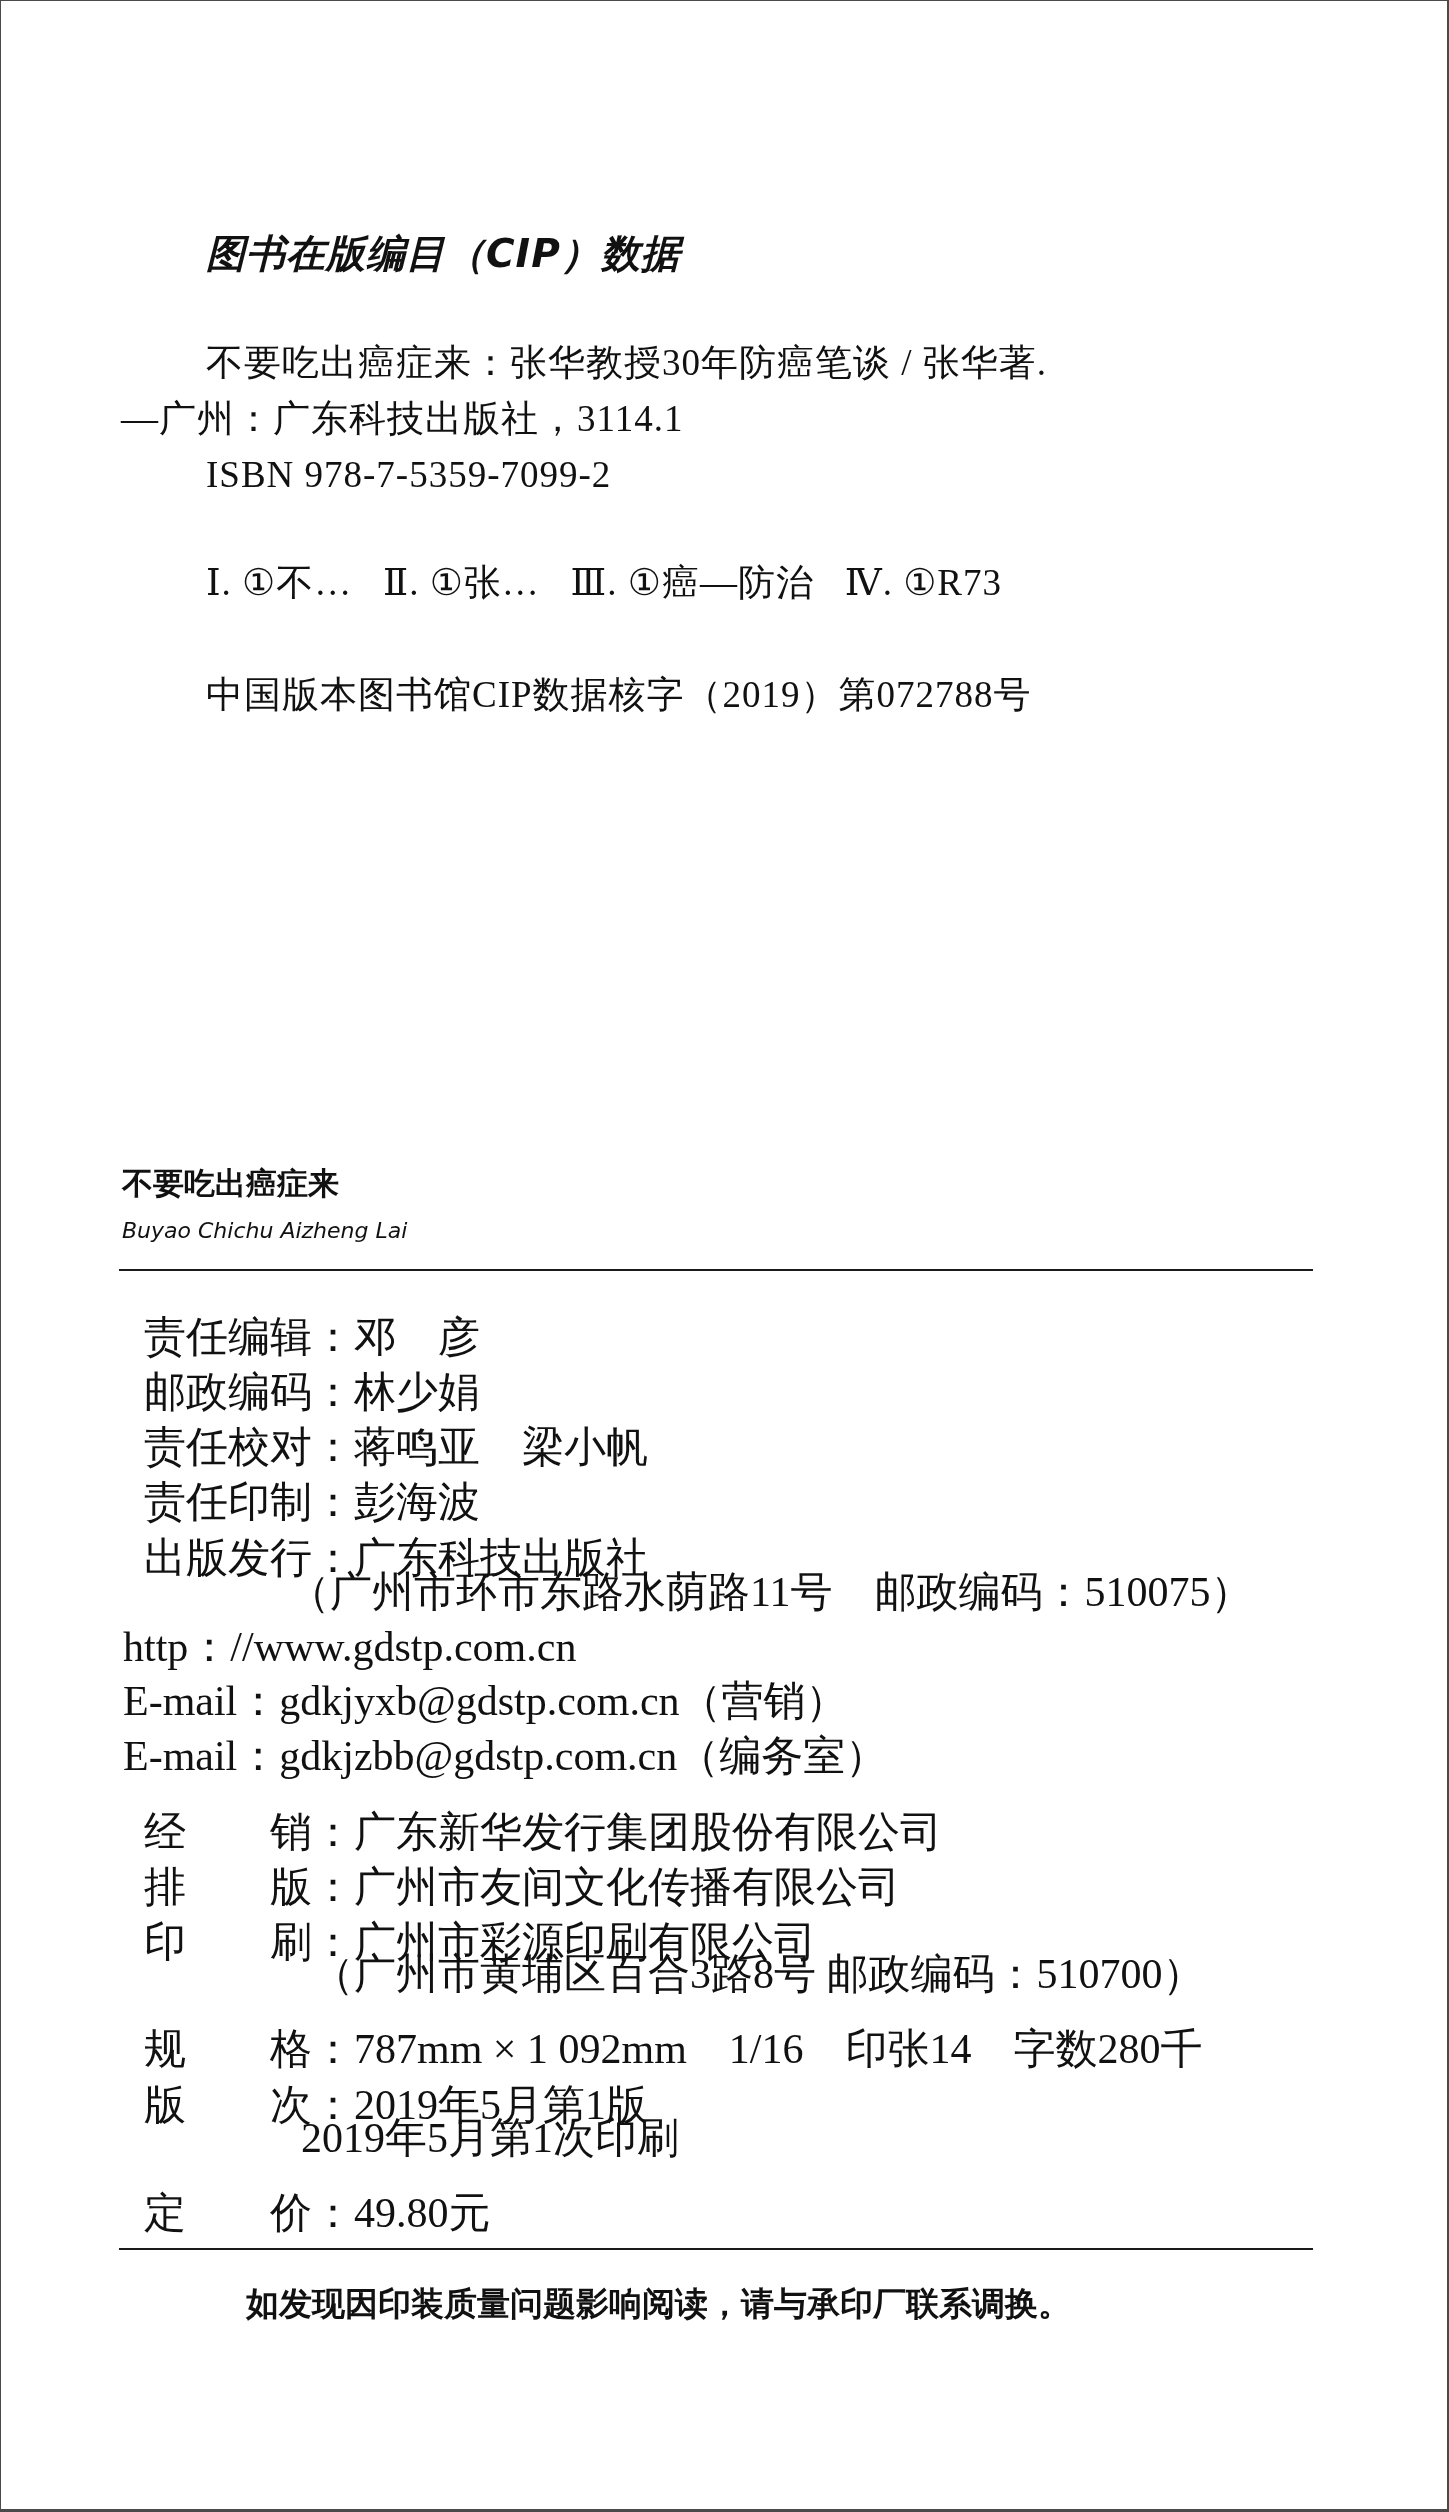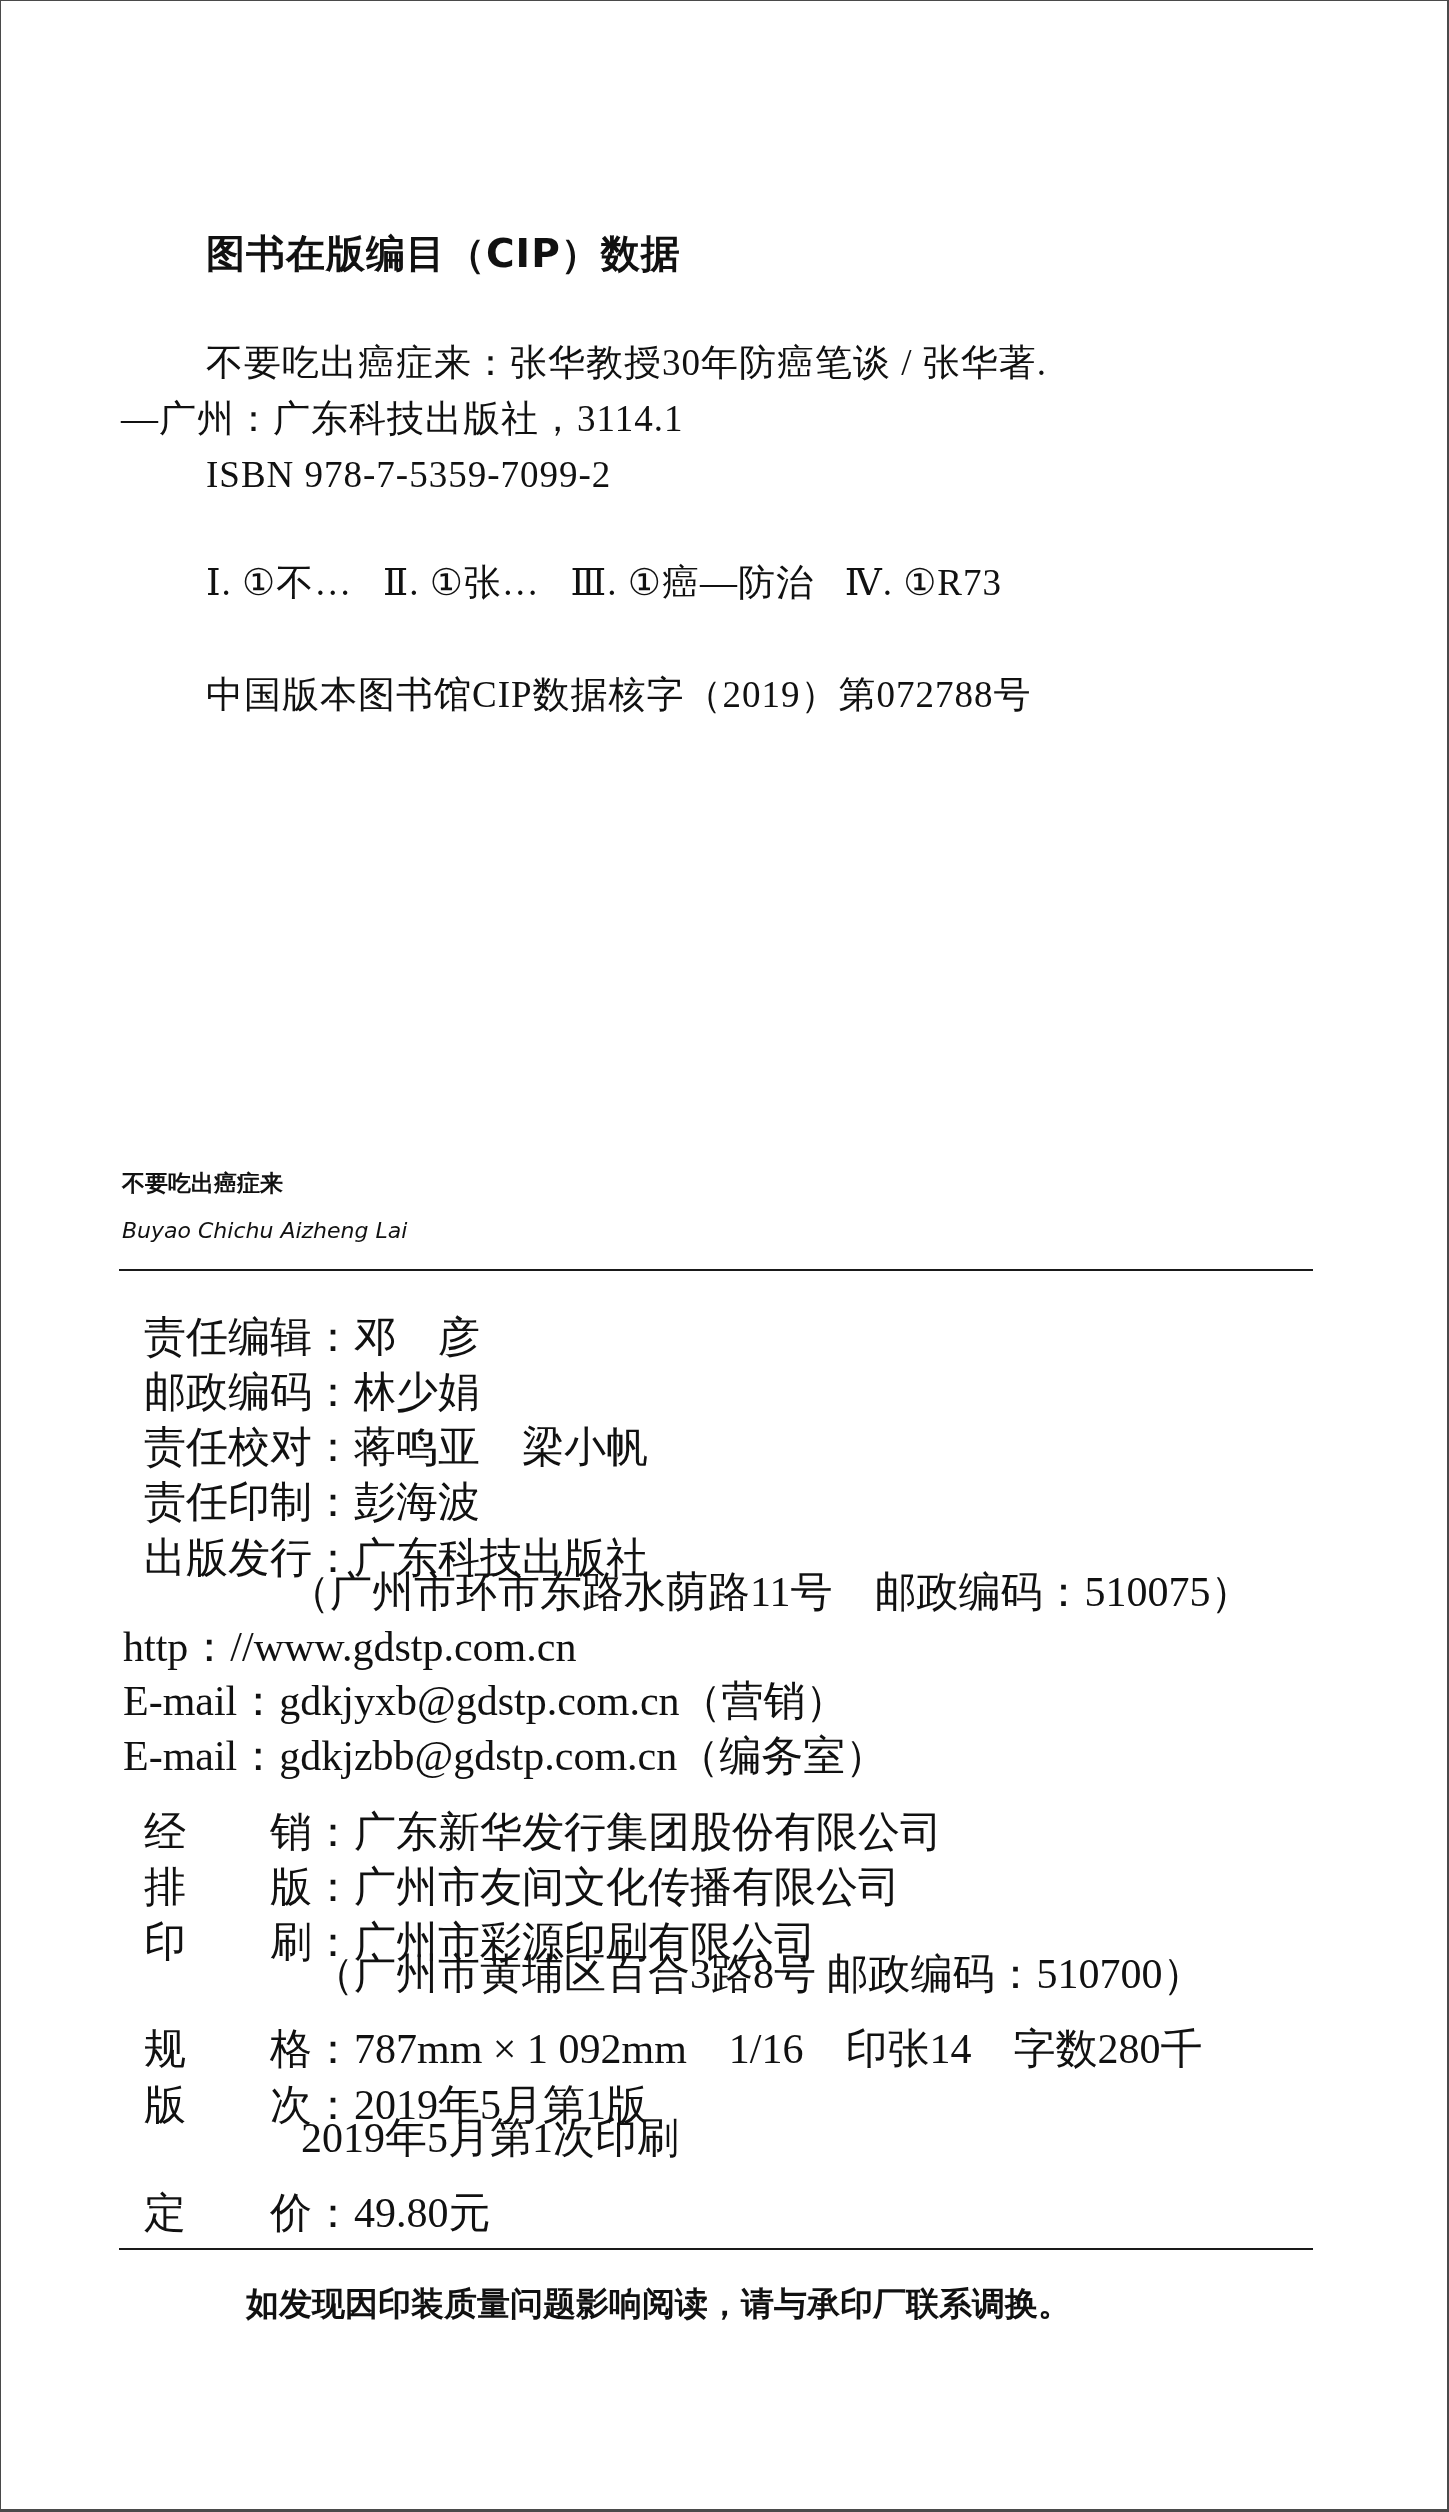--- a/index.html
+++ b/index.html
@@ -13,23 +13,23 @@
     }
     .line {
       position: absolute; white-space: pre; color: #111111;
       font-family: "DejaVu Serif", "Liberation Serif", serif;
       line-height: 1;
       transform: translateY(-50%);
     }
     .sans { font-family: "DejaVu Sans", "Liberation Sans", sans-serif; }
     .serif { font-family: "Liberation Serif", "DejaVu Serif", serif; }
     .bold { font-weight: bold; }
-    .cip-title { font-size: 39px; letter-spacing: 1px; }
+    .cip-title { font-size: 39px; letter-spacing: 1px; font-style: italic; }
     .cip-body { font-size: 37px; letter-spacing: 1px; }
-    .book-title-cn { font-size: 23px; font-weight: bold; }
+    .book-title-cn { font-size: 31px; font-weight: bold; }
     .book-title-en { font-size: 22px; font-style: italic; }
     .rule { position: absolute; height: 1.9px; background: #1a1a1a; }
     .credit { font-size: 42px; }
     .notice { font-size: 33px; }
   </style>
 </head>
 <body>
 
 <div class="frame"></div>
 

